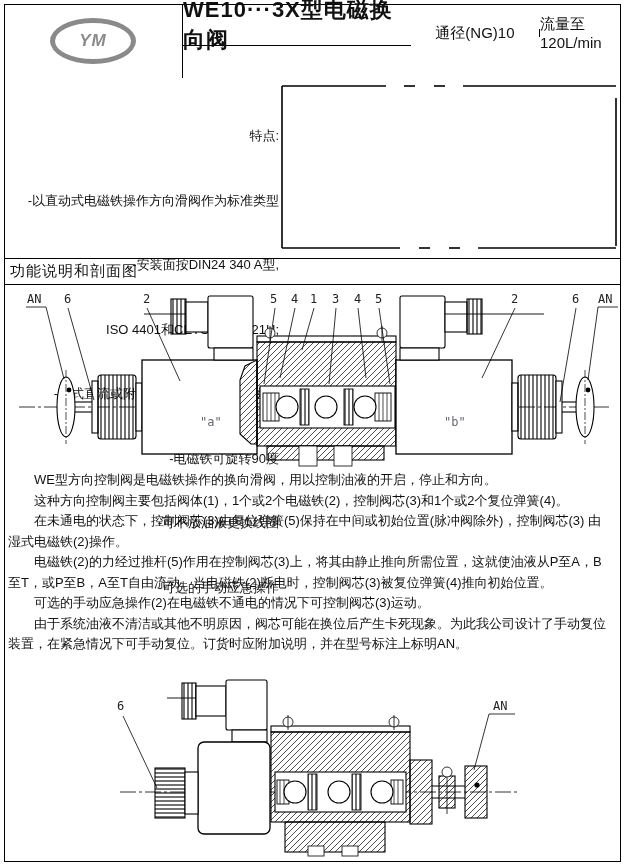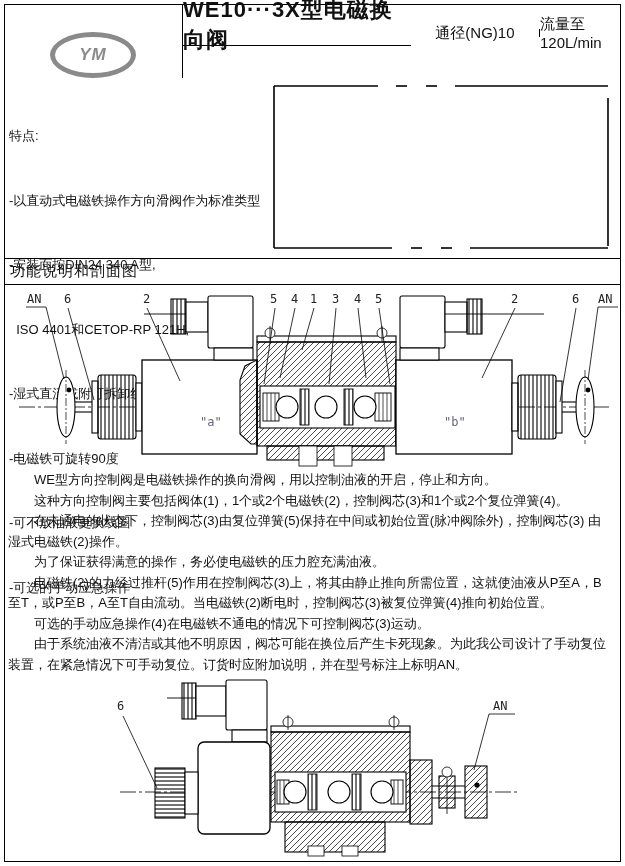--- a/index.html
+++ b/index.html
@@ -1,34 +1,34 @@
 <!DOCTYPE html>
 <html><head>
 <meta charset="utf-8">
 <style>
   html,body{margin:0;padding:0;background:#e8e8e8;}
   .page{position:relative;width:625px;height:866px;background:#ffffff;
         font-family:"Liberation Sans","DejaVu Sans",sans-serif;color:#111;overflow:hidden;}
   .frame{position:absolute;left:4px;top:4px;right:4px;bottom:4px;border:1.6px solid #000;}
   
   .header{position:absolute;left:4px;top:4px;right:4px;height:74px;display:flex;}
-  .logo-cell{width:178px;border-right:1.6px solid #000;display:flex;align-items:flex-end;justify-content:center;}
+  .logo-cell{width:178px;border-right:1.6px solid #000;display:flex;align-items:center;justify-content:center;}
   .logo-oval{width:76px;height:36px;border:5px solid #8a8a8a;border-radius:50%;
              display:flex;align-items:center;justify-content:center;}
   .logo-text{color:#8a8a8a;font-weight:bold;font-style:italic;font-size:17px;letter-spacing:1px;}
   .header-right{flex:1;display:flex;flex-direction:row;}
   .title-row{height:41px;border-bottom:1.6px solid #000;display:flex;align-items:center;justify-content:center;}
   .title{font-size:22px;font-weight:600;letter-spacing:1px;}
   .spec-row{height:33px;display:flex;}
   .spec-cell{display:flex;align-items:center;justify-content:center;font-size:15px;font-weight:500;margin-top:25px;}
   .spec-0{width:128px;border-right:1.6px solid #000;}
   .spec-1{width:127px;border-right:1.6px solid #000;}
   .spec-2{flex:1;}
   
-  .features{position:absolute;left:4px;top:78px;right:4px;height:180px;}
+  .features{position:absolute;left:12px;top:78px;right:4px;height:180px;text-align:right;}
   .features-list{position:absolute;left:5px;top:4px;width:262px;font-size:13px;line-height:21.5px;white-space:pre;}
   .photo-frame{position:absolute;left:266px;top:6px;}
   
   .section-bar{position:absolute;left:4px;top:258px;right:4px;height:27px;border-top:1.6px solid #000;
                border-bottom:1.6px solid #000;box-sizing:border-box;display:flex;align-items:center;}
   .section-title{font-size:15px;font-weight:500;padding-left:6px;letter-spacing:1px;}
   .diagram1{position:absolute;left:4px;top:286px;}
   .description{position:absolute;left:8px;top:470px;width:604px;font-size:13px;line-height:20.5px;}
   .description p{margin:0;text-indent:2em;}
   .diagram2{position:absolute;left:95px;top:672px;}
@@ -195,23 +195,22 @@
     <text class="callout" x="568" y="17">6</text>
     <text class="callout" x="594" y="17">AN</text>
     <text class="ab" x="196" y="140">"a"</text>
     <text class="ab" x="440" y="140">"b"</text>
   </svg>
 
   <div class="description">
     <p>WE型方向控制阀是电磁铁操作的换向滑阀，用以控制油液的开启，停止和方向。</p>
     <p>这种方向控制阀主要包括阀体(1)，1个或2个电磁铁(2)，控制阀芯(3)和1个或2个复位弹簧(4)。</p>
     <p>在未通电的状态下，控制阀芯(3)由复位弹簧(5)保持在中间或初始位置(脉冲阀除外)，控制阀芯(3) 由湿式电磁铁(2)操作。</p>
-    <p>为了保证获得满意的操作，务必使电磁铁的压力腔充满油液。</p>
     <p>电磁铁(2)的力经过推杆(5)作用在控制阀芯(3)上，将其由静止推向所需位置，这就使油液从P至A，B至T，或P至B，A至T自由流动。当电磁铁(2)断电时，控制阀芯(3)被复位弹簧(4)推向初始位置。</p>
-    <p>可选的手动应急操作(4)在电磁铁不通电的情况下可控制阀芯(3)运动。</p>
+    <p>可选的手动应急操作(2)在电磁铁不通电的情况下可控制阀芯(3)运动。</p>
     <p>由于系统油液不清洁或其他不明原因，阀芯可能在换位后产生卡死现象。为此我公司设计了手动复位装置，在紧急情况下可手动复位。订货时应附加说明，并在型号标注上标明AN。</p>
   </div>
 
   <svg class="diagram2" width="440" height="192" viewBox="0 0 440 192">
     <defs>
       <pattern id="hatch2" width="6" height="6" patternUnits="userSpaceOnUse">
         <path d="M0,6 L6,0 M-1,1 L1,-1 M5,7 L7,5" stroke="#000" stroke-width="0.7"></path>
       </pattern>
       <pattern id="knurlH2" width="8" height="4" patternUnits="userSpaceOnUse">
         <line x1="0" y1="1" x2="8" y2="1" stroke="#000" stroke-width="1.1"></line>

